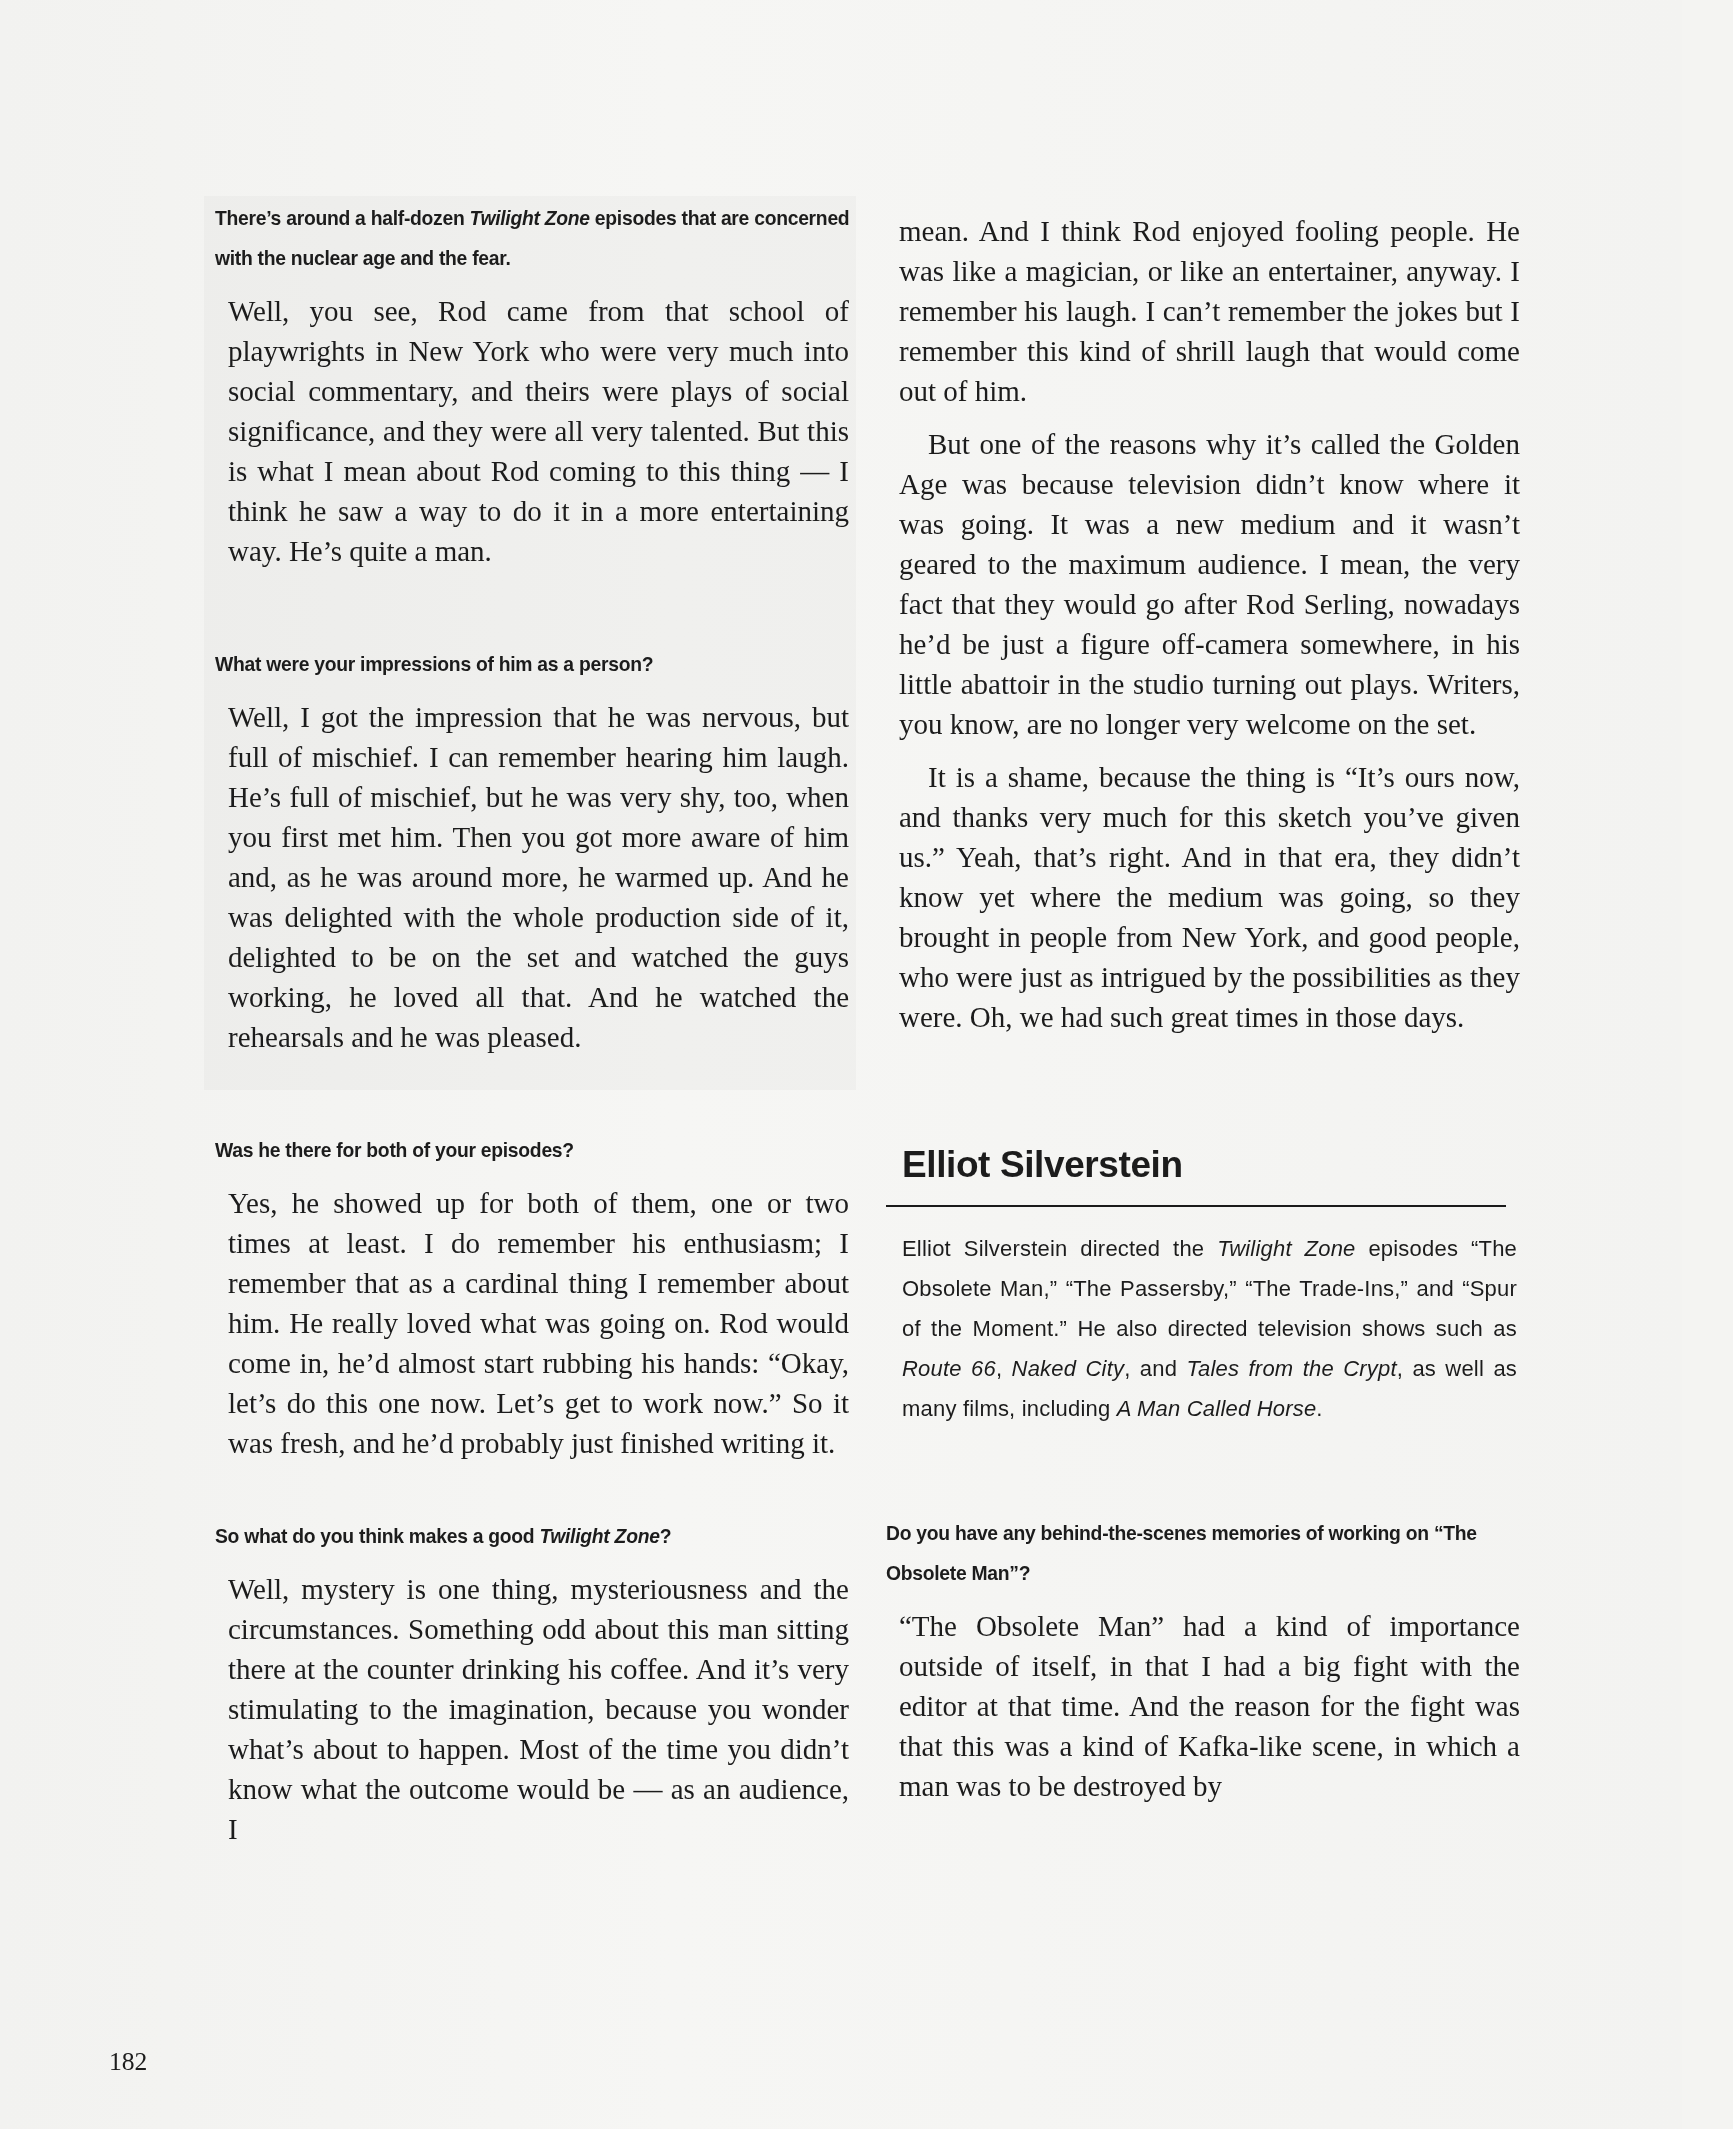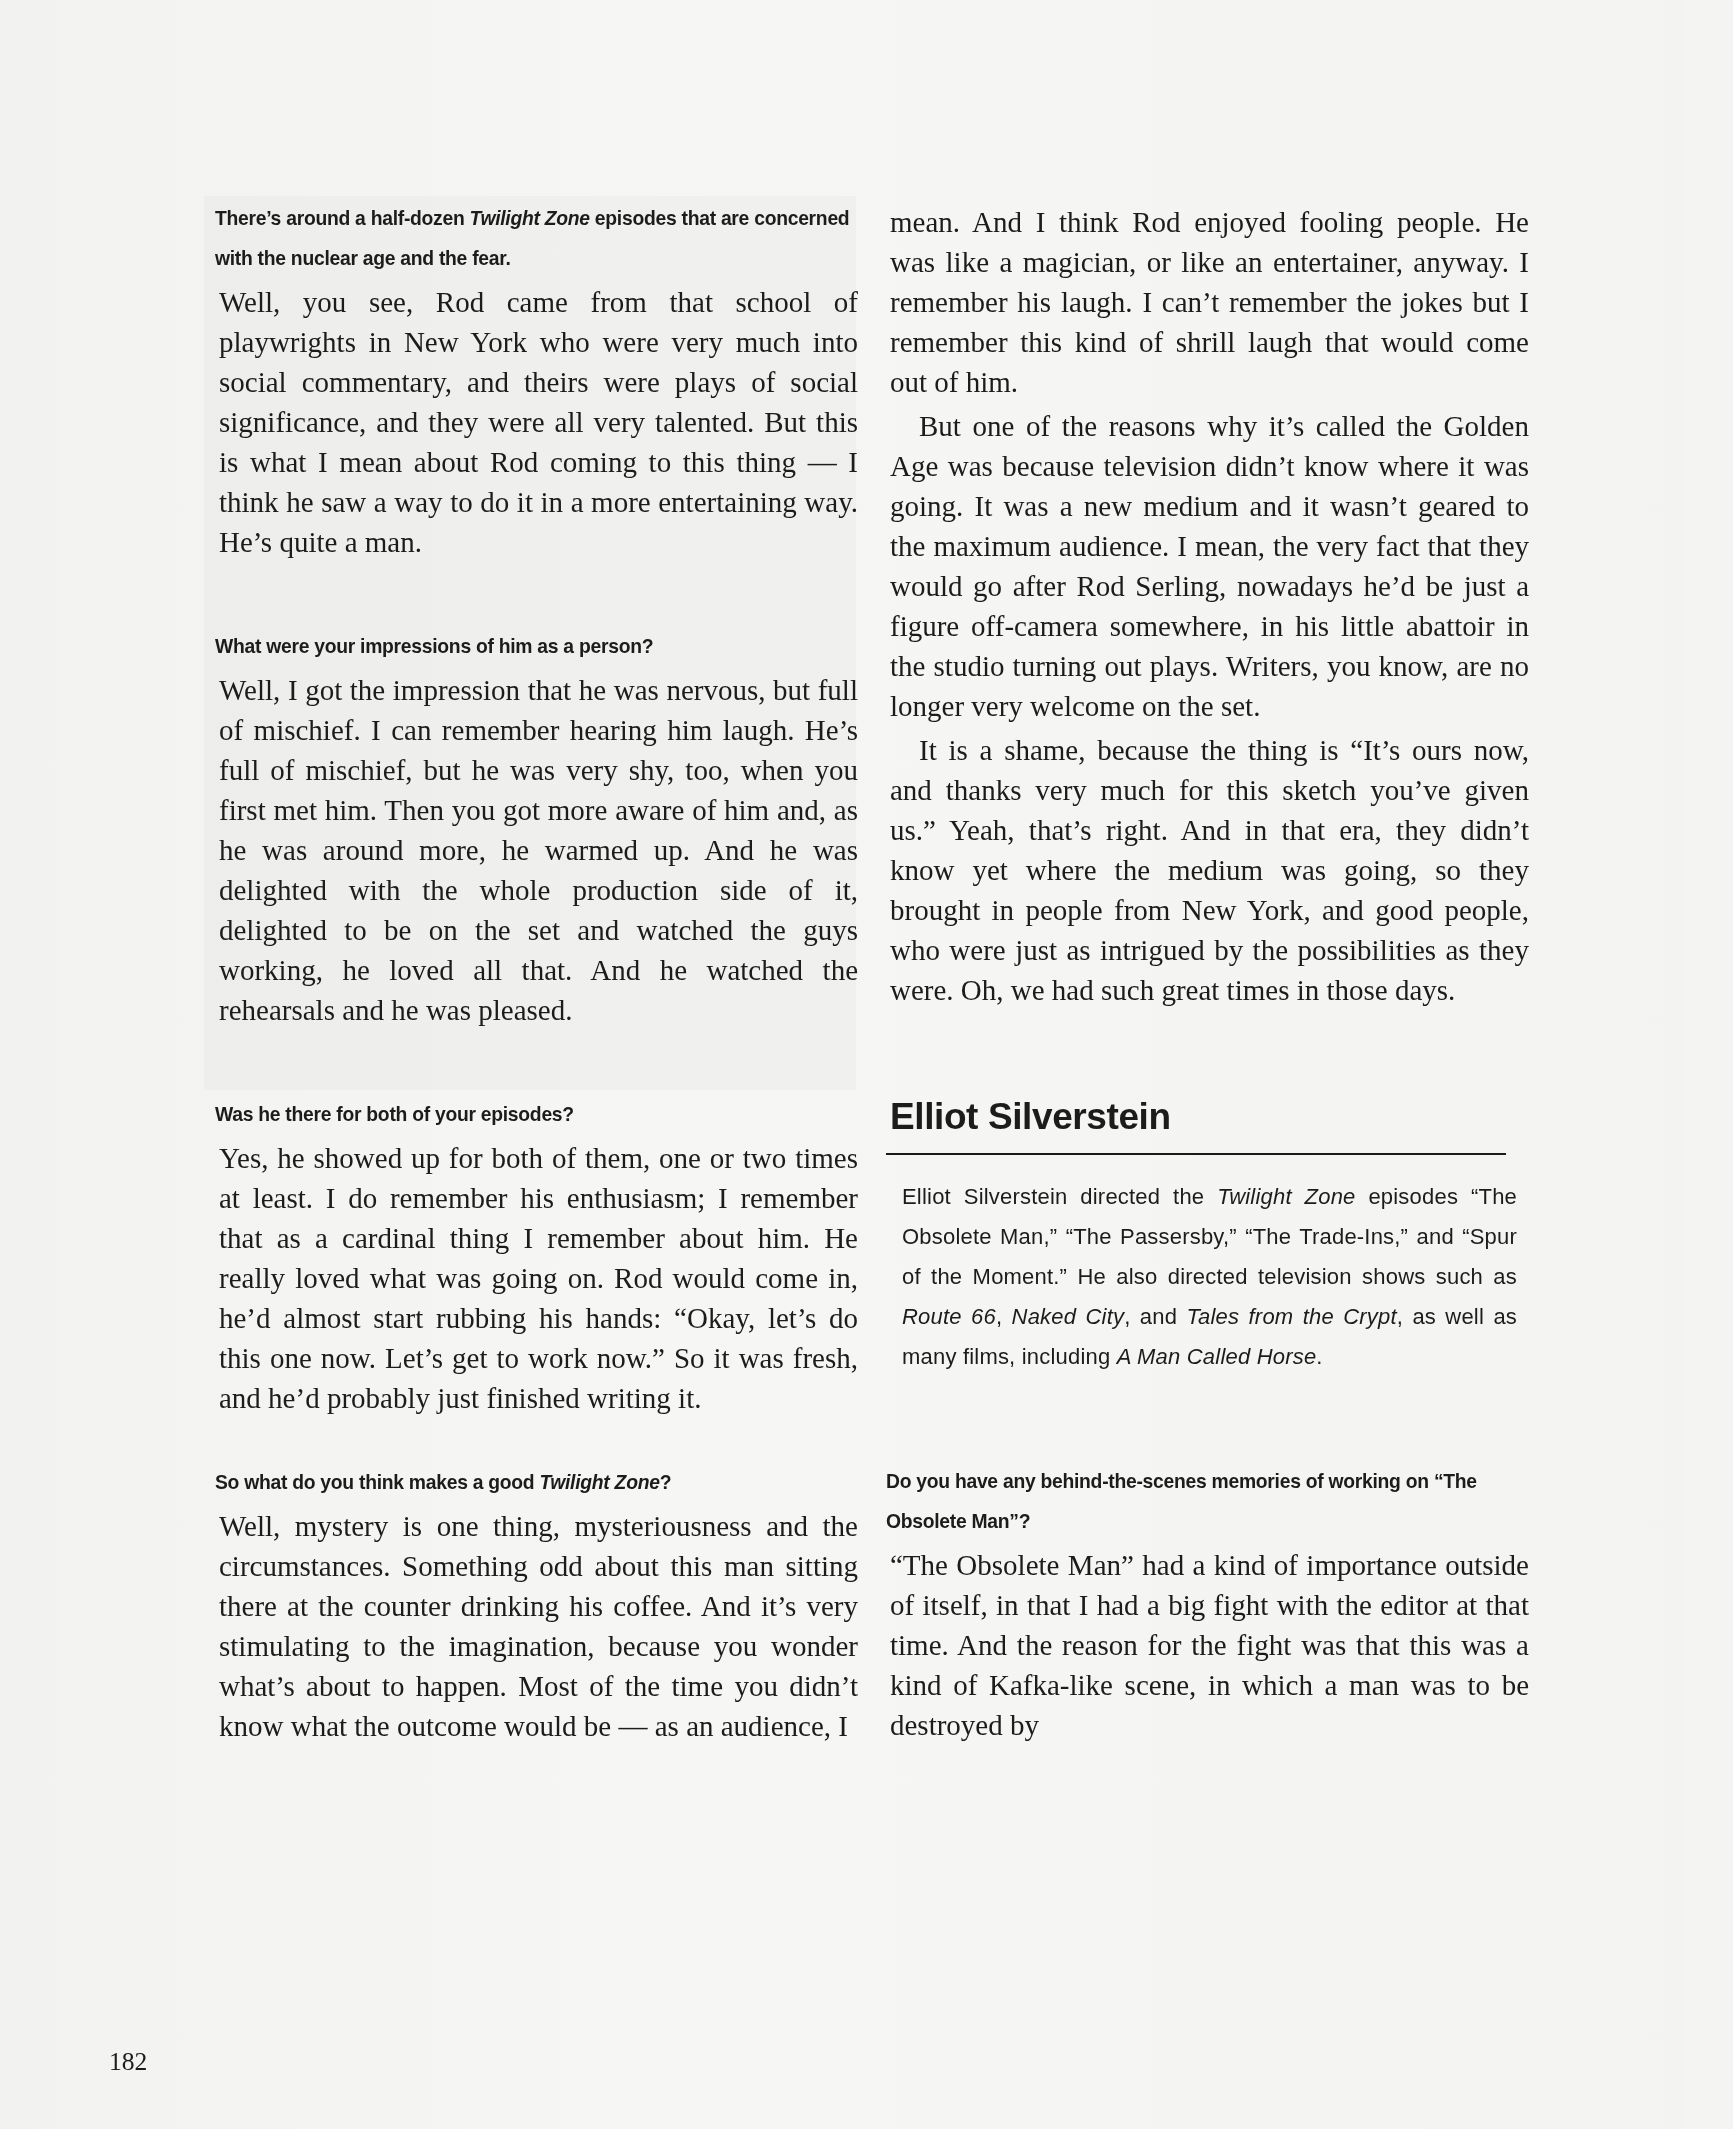--- a/index.html
+++ b/index.html
@@ -32,31 +32,31 @@
     transform: scaleX(0.92);
     transform-origin: left top;
     width: 108%;
   }
   .q i { font-style: italic; }
   .a {
     font-family: "Liberation Serif", serif;
     font-size: 29px;
     line-height: 40px;
     text-align: justify;
-    margin: 4px;
+    margin: 13px;
   }
   .a.indent { text-indent: 29px; }
   .gap { height: 40px; }
   .gap-lg { height: 60px; }
   .heading {
     font-family: "Liberation Sans", sans-serif;
     font-weight: bold;
     font-size: 37px;
     line-height: 48px;
-    margin: 4px;
+    margin: 16px;
     letter-spacing: -0.4px;
   }
   .rule {
     border: none; border-top: 2.6px solid #1a1a1a;
     width: 620px; margin: 12px 0 22px 0;
   }
   .bio {
     font-family: "Liberation Sans", sans-serif;
     font-size: 22px;
     line-height: 40px;

